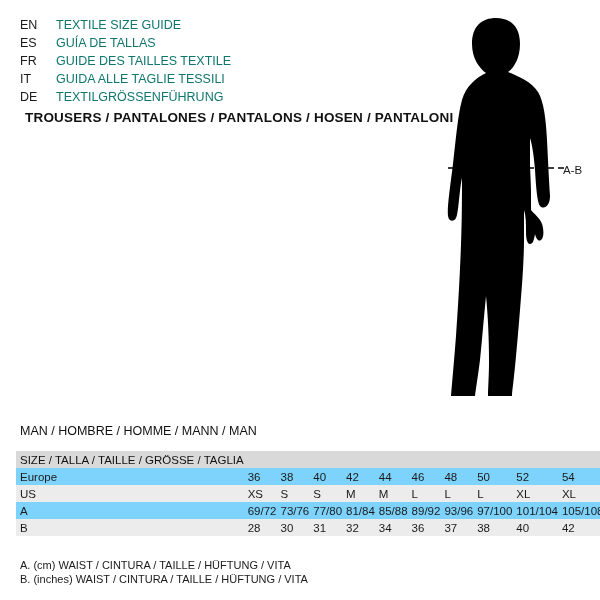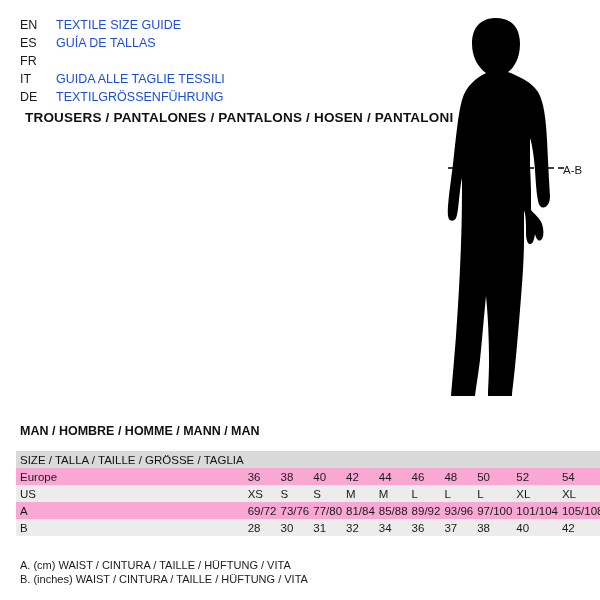--- a/index.html
+++ b/index.html
@@ -34,21 +34,21 @@
     height: 18px;
     line-height: 18px;
   }
   .lang-code {
     width: 36px;
     font-size: 12.5px;
     color: #1a1a1a;
   }
   .lang-text {
     font-size: 12.5px;
-    color: #1d4ed8;
+    color: #0f766e;
     white-space: nowrap;
   }
 
   
   .product-title {
     position: absolute;
     left: 25px;
     top: 110px;
     font-size: 13.5px;
     font-weight: bold;
@@ -75,21 +75,21 @@
     font-size: 11.5px;
     color: #1a1a1a;
   }
 
   
   .table-title {
     position: absolute;
     left: 20px;
     top: 424px;
     font-size: 12.5px;
-    font-weight: bold;
+    font-weight: normal;
     color: #111;
     white-space: nowrap;
   }
 
   table.size-table {
     position: absolute;
     left: 16px;
     top: 451px;
     width: 568px;
     border-collapse: collapse;
@@ -106,21 +106,21 @@
   .row-head td {
     background: #d9d9d9;
     font-weight: normal;
     font-size: 11.5px;
     color: #111;
   }
   .row-alt td {
     background: #ececec;
   }
   .row-plain td {
-    background: #f9a8d4;
+    background: #7dd3fc;
   }
   .c-label {
     width: 84px;
     padding-left: 4px !important;
   }
   .c-val {
     width: 46px;
     padding-left: 4px !important;
   }
 
@@ -143,20 +143,21 @@
     <div class="lang-row">
       <span class="lang-code">EN</span>
       <span class="lang-text">TEXTILE SIZE GUIDE</span>
     </div>
     <div class="lang-row">
       <span class="lang-code">ES</span>
       <span class="lang-text">GUÍA DE TALLAS</span>
     </div>
     <div class="lang-row">
       <span class="lang-code">FR</span>
+      <span class="lang-text">GUIDE DES TAILLES TEXTILE</span>
     </div>
     <div class="lang-row">
       <span class="lang-code">IT</span>
       <span class="lang-text">GUIDA ALLE TAGLIE TESSILI</span>
     </div>
     <div class="lang-row">
       <span class="lang-code">DE</span>
       <span class="lang-text">TEXTILGRÖSSENFÜHRUNG</span>
     </div>
   </div>

